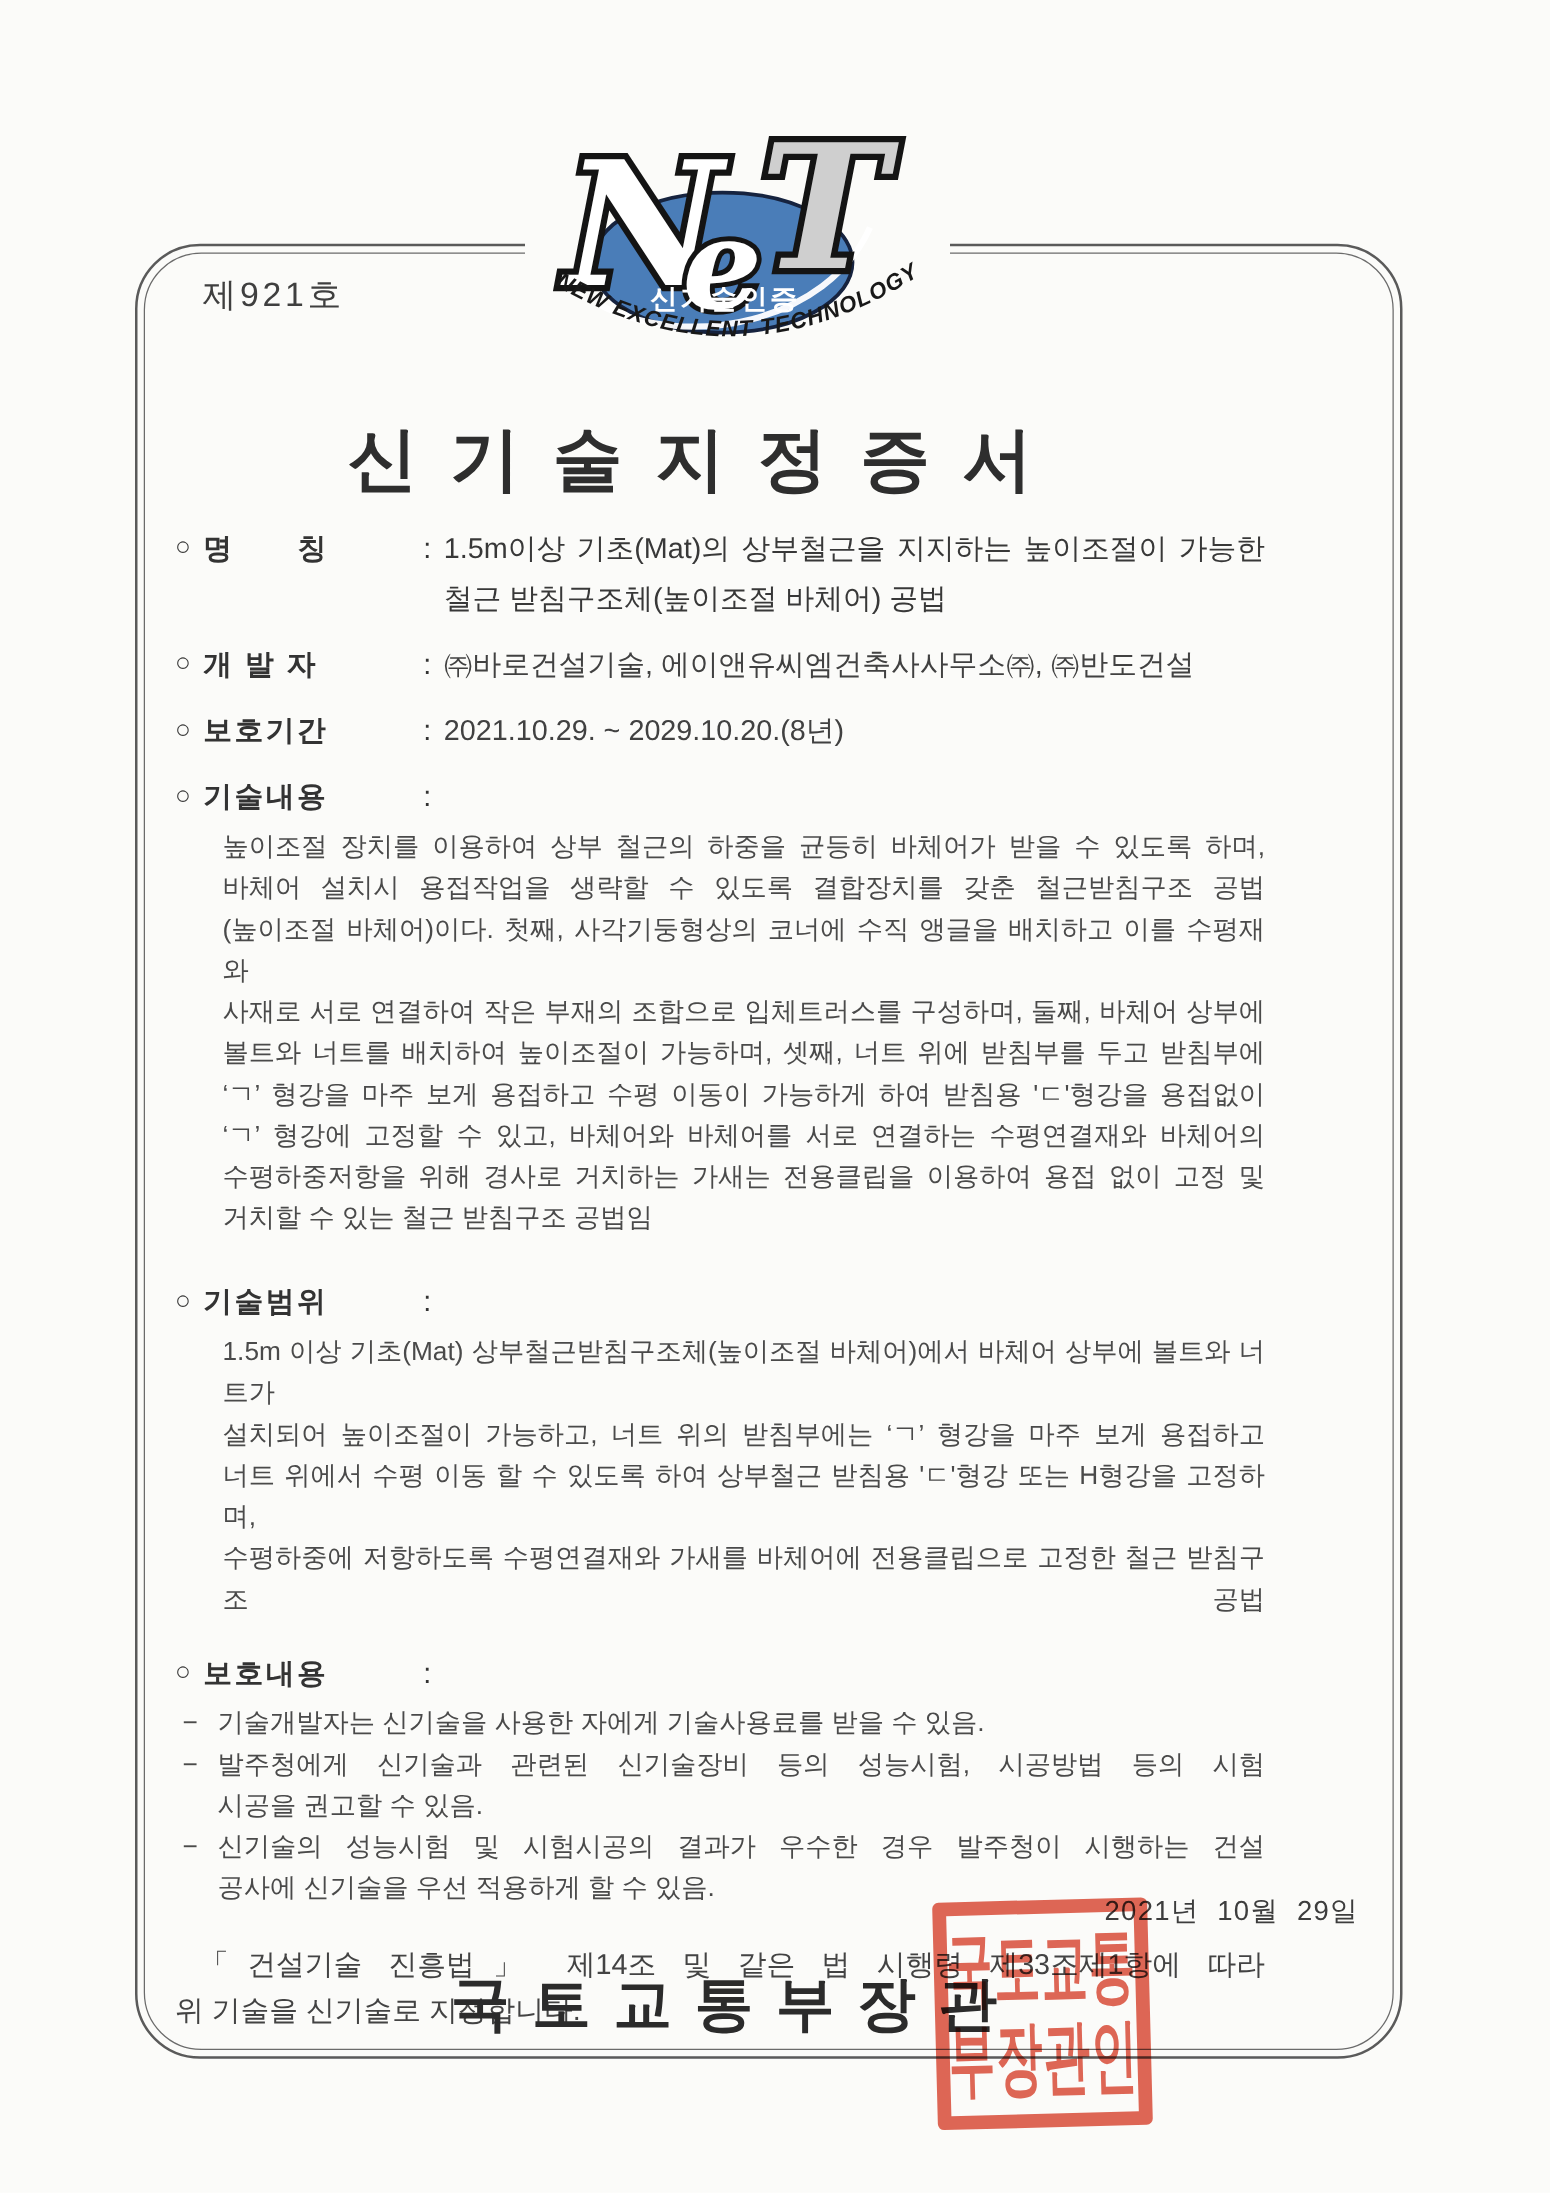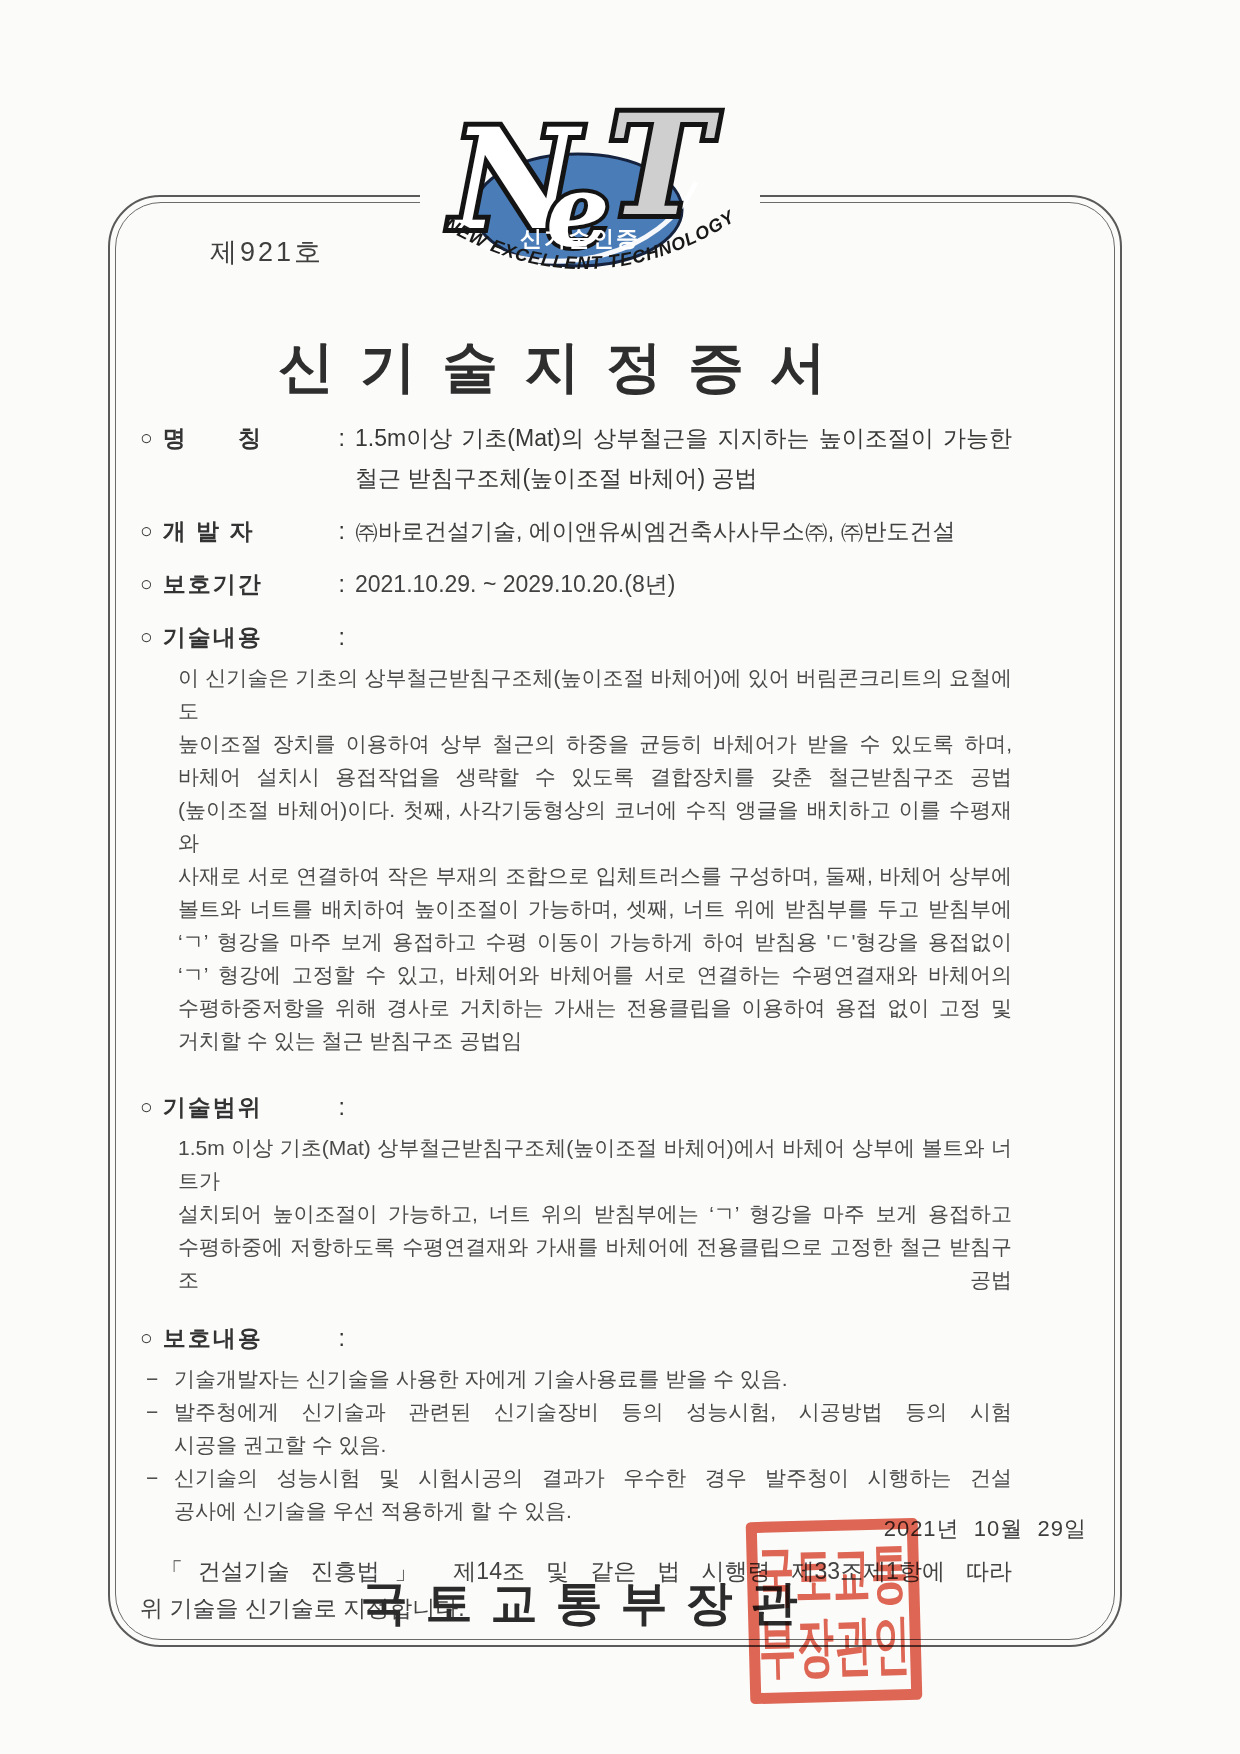--- a/index.html
+++ b/index.html
@@ -15,22 +15,22 @@
   .border-outer {
     position:absolute; left:108px; top:195px; width:1014px; height:1452px;
     border:2.5px solid #5a5a5a; border-radius:52px;
   }
   .border-inner {
     position:absolute; inset:5px;
     border:1.5px solid #6b6b6b; border-radius:46px;
   }
 
   .cert-number {
-    position:absolute; left:162px; top:234px;
-    font-size:27px; letter-spacing:3px; color:#3f3f3f; z-index:2;margin-left:48px;
+    position:absolute; left:162px; top:218px;
+    font-size:27px; letter-spacing:3px; color:#3f3f3f; z-index:2;
   }
 
   
   .logo {
     position:absolute; left:420px; top:86px; width:340px; height:208px;
     background:#fbfbf9; display:flex; justify-content:center; z-index:3;
   }
   .logo-ellipse { fill:var(--logo-blue,#4a7db8); stroke:#16233f; stroke-width:3px; }
   .logo-swoosh  { fill:none; stroke:#ffffff; stroke-width:5px; opacity:.95; }
   .ln,.le,.lt {
@@ -166,21 +166,20 @@
     </div>
 
     <div class="field section-head">
       <div class="label-wrap">
         <span class="fmarker">○</span>
         <span class="flabel">기술내용</span>
         <span class="fcolon">:</span>
       </div>
     </div>
     <div class="para last-left mb-content">
-        <div class="tline">이 신기술은 기초의 상부철근받침구조체(높이조절 바체어)에 있어 버림콘크리트의 요철에도</div>
         <div class="tline">높이조절 장치를 이용하여 상부 철근의 하중을 균등히 바체어가 받을 수 있도록 하며,</div>
         <div class="tline">바체어 설치시 용접작업을 생략할 수 있도록 결합장치를 갖춘 철근받침구조 공법</div>
         <div class="tline">(높이조절 바체어)이다. 첫째, 사각기둥형상의 코너에 수직 앵글을 배치하고 이를 수평재와</div>
         <div class="tline">사재로 서로 연결하여 작은 부재의 조합으로 입체트러스를 구성하며, 둘째, 바체어 상부에</div>
         <div class="tline">볼트와 너트를 배치하여 높이조절이 가능하며, 셋째, 너트 위에 받침부를 두고 받침부에</div>
         <div class="tline">‘ㄱ’ 형강을 마주 보게 용접하고 수평 이동이 가능하게 하여 받침용 'ㄷ'형강을 용접없이</div>
         <div class="tline">‘ㄱ’ 형강에 고정할 수 있고, 바체어와 바체어를 서로 연결하는 수평연결재와 바체어의</div>
         <div class="tline">수평하중저항을 위해 경사로 거치하는 가새는 전용클립을 이용하여 용접 없이 고정 및</div>
         <div class="tline">거치할 수 있는 철근 받침구조 공법임</div>
       </div>
@@ -188,20 +187,21 @@
     <div class="field section-head">
       <div class="label-wrap">
         <span class="fmarker">○</span>
         <span class="flabel">기술범위</span>
         <span class="fcolon">:</span>
       </div>
     </div>
     <div class="para mb-scope">
         <div class="tline">1.5m 이상 기초(Mat) 상부철근받침구조체(높이조절 바체어)에서 바체어 상부에 볼트와 너트가</div>
         <div class="tline">설치되어 높이조절이 가능하고, 너트 위의 받침부에는 ‘ㄱ’ 형강을 마주 보게 용접하고</div>
+        <div class="tline">너트 위에서 수평 이동 할 수 있도록 하여 상부철근 받침용 'ㄷ'형강 또는 H형강을 고정하며,</div>
         <div class="tline">수평하중에 저항하도록 수평연결재와 가새를 바체어에 전용클립으로 고정한 철근 받침구조 공법</div>
       </div>
 
     <div class="field section-head">
       <div class="label-wrap">
         <span class="fmarker">○</span>
         <span class="flabel">보호내용</span>
         <span class="fcolon">:</span>
       </div>
     </div>

